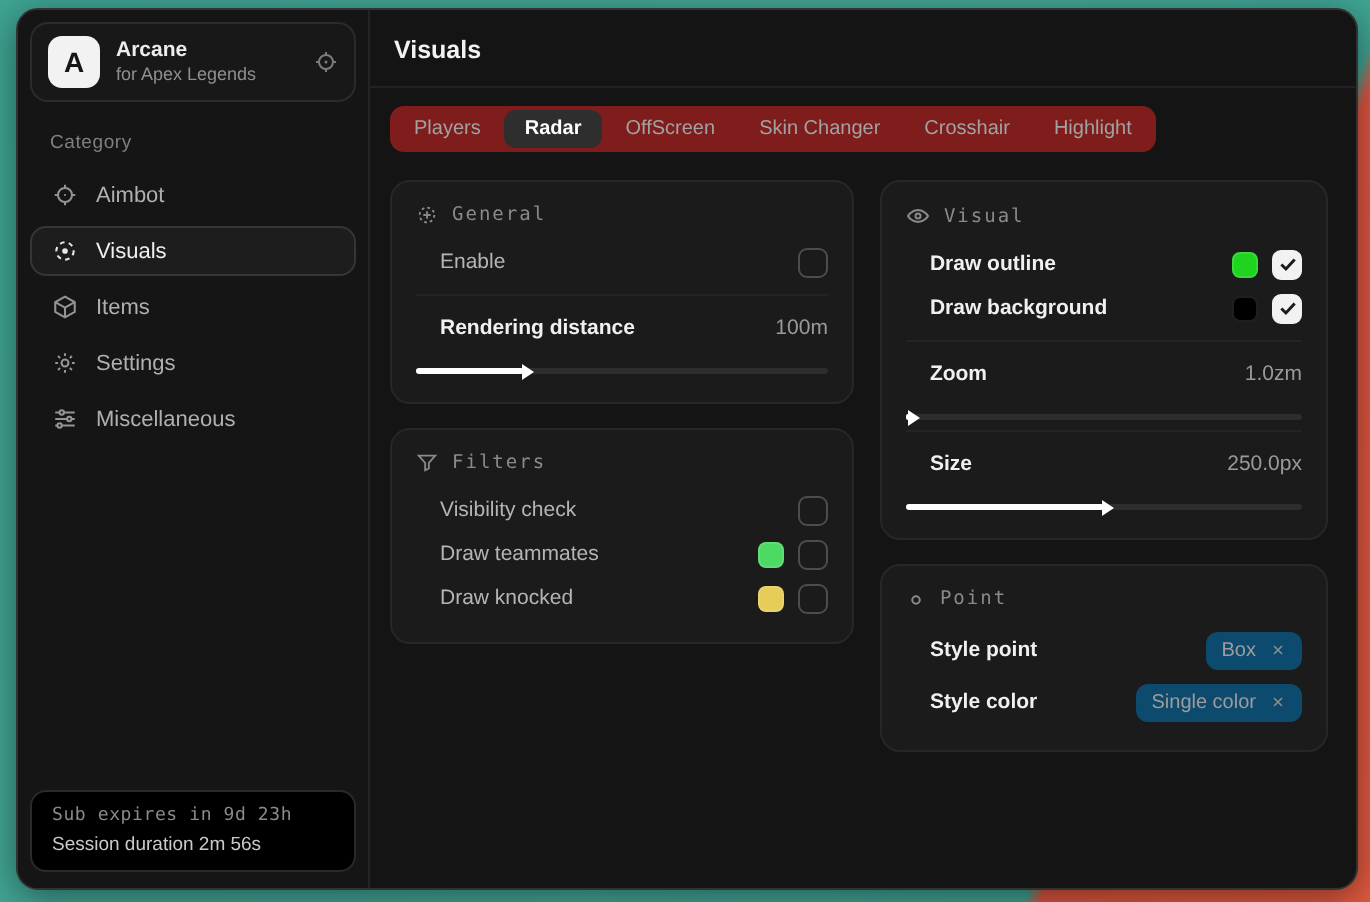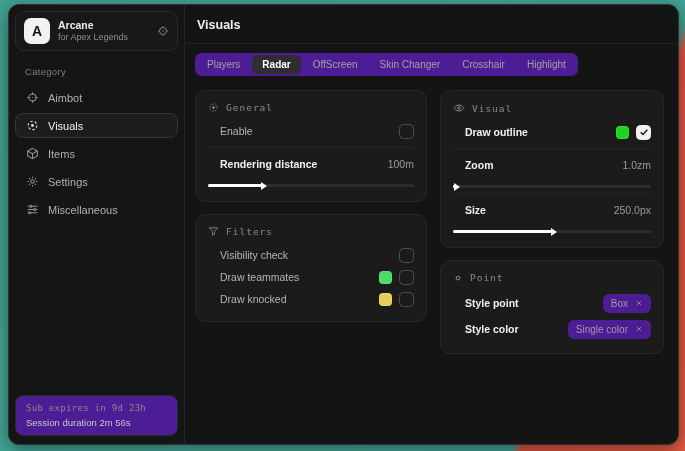--- a/index.html
+++ b/index.html
@@ -37,32 +37,32 @@
   .nav { display:flex; flex-direction:column; gap:3px; }
   .nav-item {
     display:flex; align-items:center; gap:9px; height:25px; padding:0 10px;
     border:1px solid transparent; border-radius:8px;
     color:#b0b0b0; font-size:11px; cursor:pointer;
   }
   .nav-item .icn { color:#949494; display:flex; }
   .nav-item.active { background:#1d1d1d; border-color:#363636; color:#f0f0f0; }
   .nav-item.active .icn { color:#e8e8e8; }
   .side-footer {
-    margin-top:auto; border:1px solid #2a2a2a; border-radius:8px; background:#4c1d95;
+    margin-top:auto; border:1px solid #2a2a2a; border-radius:8px; background:#000000;
     padding:7px 10px; display:flex; flex-direction:column; gap:4px;
   }
   .foot-line1 { font-family:"DejaVu Sans Mono", monospace; font-size:9px; color:#8a8a8a; letter-spacing:.3px; }
   .foot-line2 { font-size:9.5px; color:#c9c9c9; }
   
   .main { flex:1; display:flex; flex-direction:column; min-width:0; }
   .main-header { padding:13px 16px 11px 12px; border-bottom:1px solid #222222; }
   .main-title { font-size:12.5px; font-weight:bold; color:#f2f2f2; }
   .tabbar {
     margin:9px 12px 0 10px; display:inline-flex; align-self:flex-start;
-    background:#4c1d95; border-radius:7px; padding:2px; gap:2px;
+    background:#7f1d1d; border-radius:7px; padding:2px; gap:2px;
   }
   .tab {
     padding:4px 10px; font-size:10px; color:#a2a2a2; border-radius:6px; cursor:pointer; white-space:nowrap;
   }
   .tab.active { background:#2e2e2e; color:#ffffff; font-weight:bold; }
   .content { display:flex; gap:13px; padding:14px 14px 14px 10px; }
   .col { display:flex; flex-direction:column; gap:12px; }
   .col-left { width:236px; }
   .col-right { width:228px; }
   .card {
@@ -93,21 +93,21 @@
   .swatch { width:13px; height:13px; border-radius:4px; border:1px solid rgba(255,255,255,.12); cursor:pointer; }
   
   .slider { position:relative; height:3px; background:#2d2d2d; border-radius:2px; margin:9px 0 3px 0; cursor:pointer; }
   .slider .fill { position:absolute; left:0; top:0; bottom:0; background:#ffffff; border-radius:2px; }
   .slider .fill::after {
     content:""; position:absolute; right:-5px; top:50%; transform:translateY(-50%);
     border-left:6px solid #ffffff; border-top:4px solid transparent; border-bottom:4px solid transparent;
   }
   
   .select {
-    display:flex; align-items:center; gap:7px; background:#4c1d95; border-radius:6px;
+    display:flex; align-items:center; gap:7px; background:#0c4a6e; border-radius:6px;
     padding:4px 8px; font-size:10px; color:#9d9d9d; cursor:pointer;
   }
   .select .icn { display:flex; color:#8a8a8a; }
   svg { display:block; }
 </style>
 </head>
 <body>
 
 <div class="window">
 
@@ -291,20 +291,33 @@
               <span class="swatch" style="background: rgb(31, 212, 31);"></span>
               <span class="checkbox checked">
                 <span class="tick">
                   <svg width="10" height="10" viewBox="0 0 24 24" fill="none" stroke="currentColor" stroke-width="3.5">
                       <path d="M4 12.5l5.5 5.5L20 6.5"></path>
                     </svg>
                 </span>
               </span>
             </span>
           </div>
+          <div class="row">
+            <span class="lbl strong">Draw background</span>
+            <span class="right">
+              <span class="swatch" style="background: rgb(0, 0, 0);"></span>
+              <span class="checkbox checked">
+                <span class="tick">
+                  <svg width="10" height="10" viewBox="0 0 24 24" fill="none" stroke="currentColor" stroke-width="3.5">
+                      <path d="M4 12.5l5.5 5.5L20 6.5"></path>
+                    </svg>
+                </span>
+              </span>
+            </span>
+          </div>
           <div class="divider"></div>
           <div class="row">
             <span class="lbl strong">Zoom</span>
             <span class="val">1.0zm</span>
           </div>
           <div class="slider">
             <div class="fill" style="width: 1%;"></div>
           </div>
           <div class="divider"></div>
           <div class="row">

